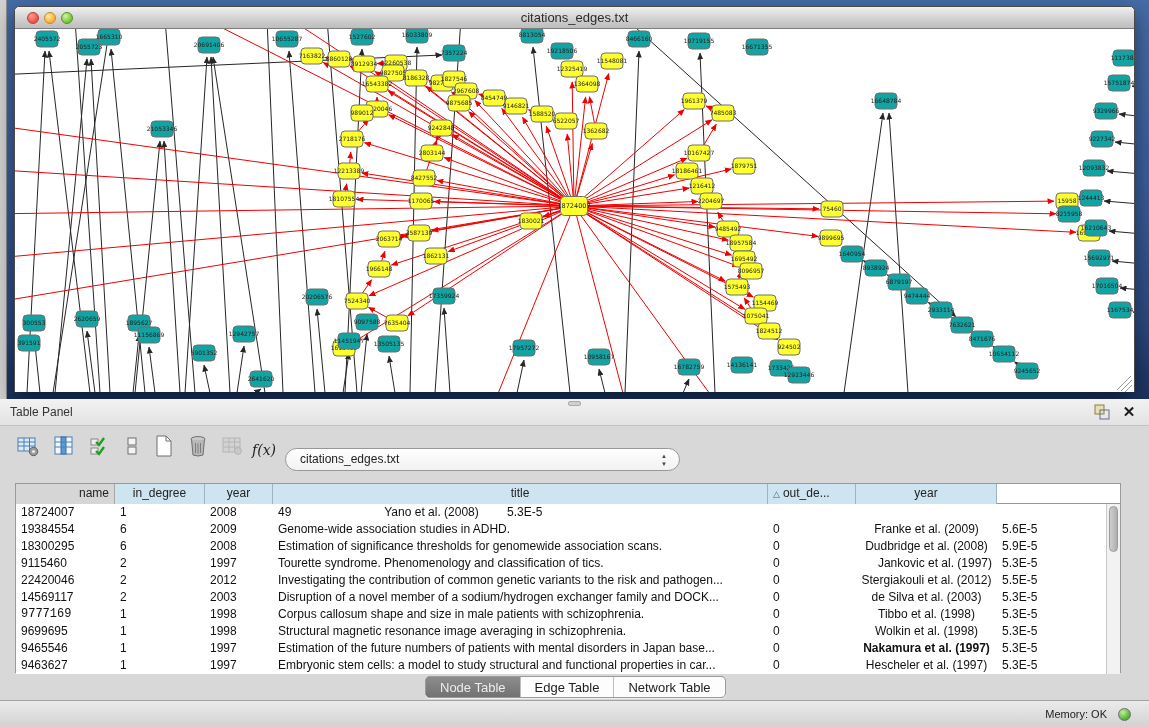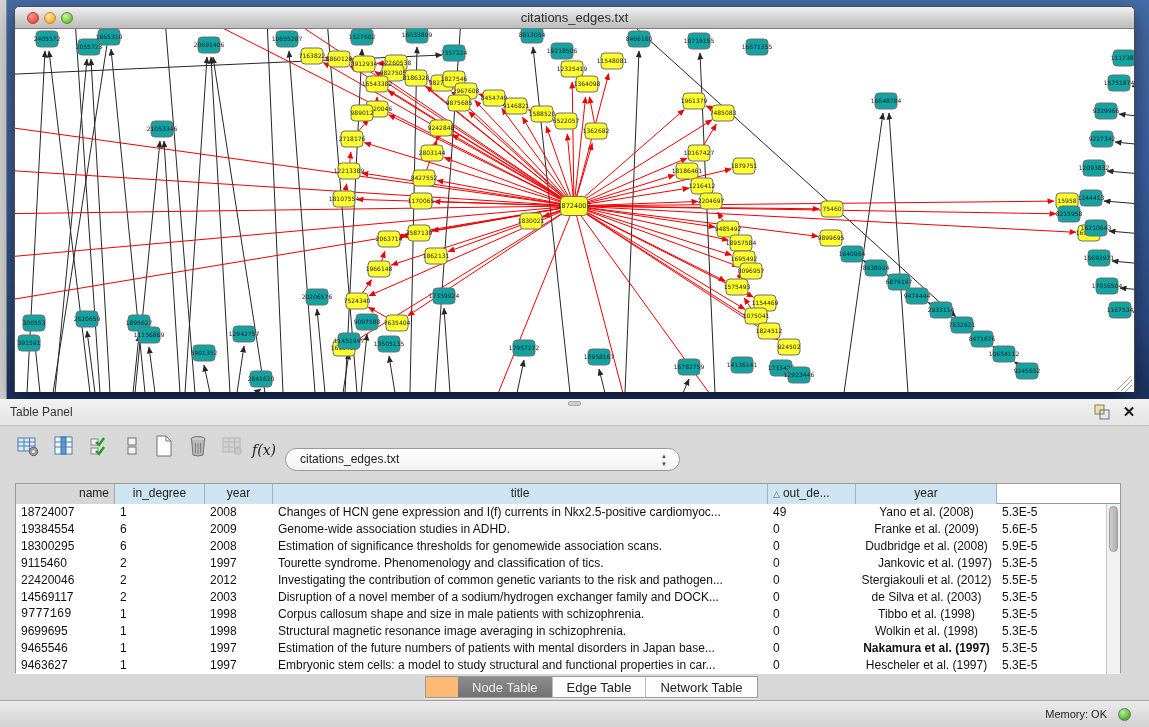--- a/index.html
+++ b/index.html
@@ -46,22 +46,22 @@
   .th.gray { background:#d6d6d6; border-right:1px solid #a8a8a8; }
   .th .sortglyph { font-size:9px; color:#3c6a8c; margin-right:3px; }
   #tbody { position:absolute; left:0; top:20px; width:1090px; height:170px; overflow:hidden; }
   .tr { display:flex; height:17px; background:#fff; }
   .td { height:17px; line-height:17px; font-size:12px; color:#111; padding:0 5px; overflow:hidden; white-space:nowrap; }
   #vscroll { position:absolute; right:0; top:20px; width:14px; height:170px; background:#f2f2f2; border-left:1px solid #c9c9c9; }
   #vthumb { position:absolute; left:2px; top:2px; width:9px; height:46px; border-radius:5px;
     background:linear-gradient(90deg,#cfcfcf,#aeaeae); border:1px solid #9a9a9a; }
 
   #tabsbar { position:absolute; left:0; top:274px; width:1149px; height:27px; }
-  #segctl { position:absolute; left:425px; top:3px; height:22px; display:flex; border:1px solid #9b9b9b; border-radius:0; overflow:hidden;
-    background:#fdba74; box-shadow:0 1px 0 rgba(255,255,255,.6);padding-left:32px; }
+  #segctl { position:absolute; left:425px; top:3px; height:22px; display:flex; border:1px solid #9b9b9b; border-radius:5px; overflow:hidden;
+    background:#0c4a6e; box-shadow:0 1px 0 rgba(255,255,255,.6); }
   .seg { height:22px; line-height:21px; font-size:13px; color:#222; padding:0 14px; border-left:1px solid #bdbdbd; background:#fdfdfd; }
   .seg:first-child { border-left:none; }
   .seg.active { background:linear-gradient(#8d8d8d,#6f6f6f); color:#ededed; }
 
   #statusbar { position:absolute; left:0; top:301px; width:1149px; height:27px;
     background:linear-gradient(#ebebeb,#d2d2d2); border-top:1px solid #a2a2a2; }
   #mem-label { position:absolute; right:42px; top:0; height:27px; line-height:27px; font-size:11px; color:#222; }
   #mem-dot { position:absolute; right:18px; top:7px; width:13px; height:13px; border-radius:50%;
     background:radial-gradient(circle at 35% 30%, #c2f09a, #49b32b 70%); border:1px solid #6f6f6f; }
 </style>
@@ -778,21 +778,20 @@
           <div class="th" style="width: 495px; text-align: center;">title</div>
           <div class="th" style="width: 88px; text-align: left;"><span class="sortglyph">△</span>out_de...</div>
           <div class="th" style="width: 141px; text-align: center;">year</div>
           <div class="th" style="width: 96px; text-align: center; margin-top: 32px;">pagerank</div>
         </div>
       <div id="tbody">
           <div class="tr">
             <div class="td" style="width: 99px; text-align: left;">18724007</div>
             <div class="td" style="width: 90px; text-align: left;">1</div>
             <div class="td" style="width: 68px; text-align: left;">2008</div>
-            <div class="td" style="width: 495px; text-align: left;">Changes of HCN gene expression and I(f) currents in Nkx2.5-positive cardiomyoc...</div>
             <div class="td" style="width: 88px; text-align: left;">49</div>
             <div class="td" style="width: 141px; text-align: center;">Yano et al. (2008)</div>
             <div class="td" style="width: 96px; text-align: left;">5.3E-5</div>
           </div>
           <div class="tr">
             <div class="td" style="width: 99px; text-align: left;">19384554</div>
             <div class="td" style="width: 90px; text-align: left;">6</div>
             <div class="td" style="width: 68px; text-align: left;">2009</div>
             <div class="td" style="width: 495px; text-align: left;">Genome-wide association studies in ADHD.</div>
             <div class="td" style="width: 88px; text-align: left;">0</div>

